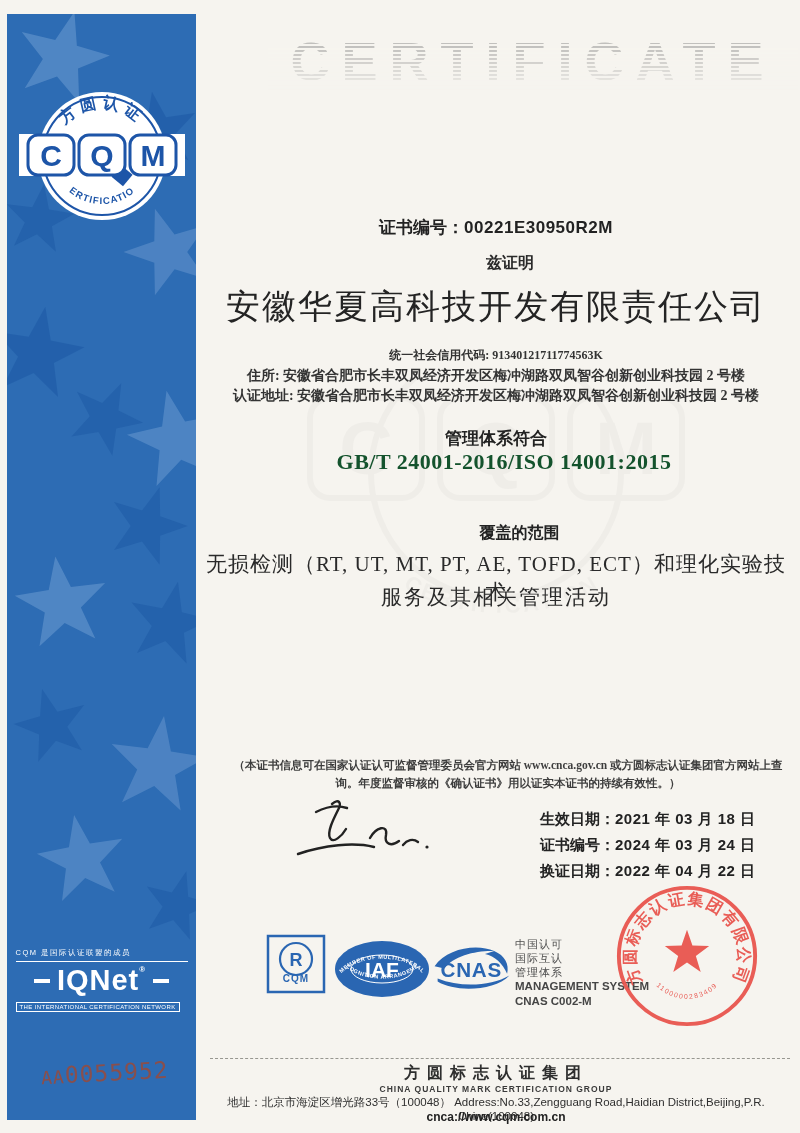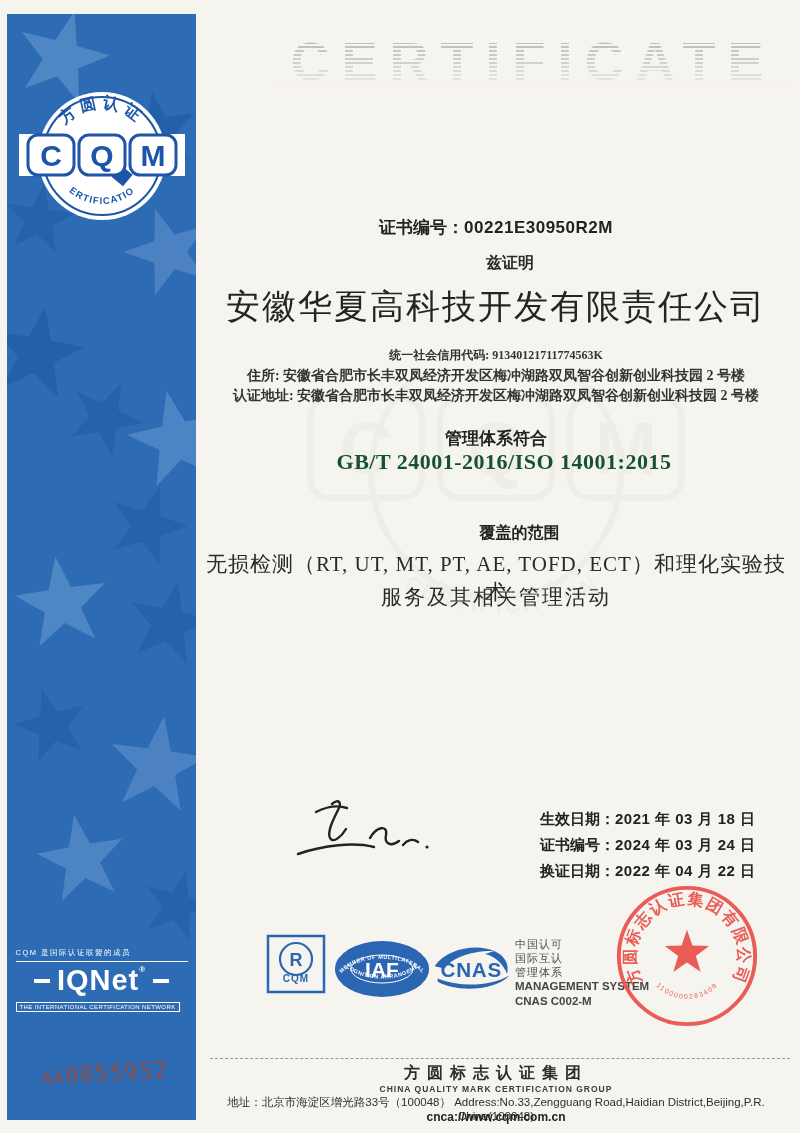--- a/index.html
+++ b/index.html
@@ -197,20 +197,21 @@
     <span>认证地址: </span><span>安徽省合肥市长丰双凤经济开发区梅冲湖路双凤智谷创新创业科技园 2 号楼</span>
   </div>
 
   <div class="abs std-head hei">管理体系符合</div>
   <div class="abs std-val kai">GB/T 24001-2016/ISO 14001:2015</div>
 
   <div class="abs scope-head hei">覆盖的范围</div>
   <div class="abs scope1 kai">无损检测（RT, UT, MT, PT, AE, TOFD, ECT）和理化实验技术</div>
   <div class="abs scope2 kai">服务及其相关管理活动</div>
 
+  <div class="abs note kai">（本证书信息可在国家认证认可监督管理委员会官方网站 www.cnca.gov.cn 或方圆标志认证集团官方网站上查询。年度监督审核的《确认证书》用以证实本证书的持续有效性。）</div>
 
   <svg class="signature" width="150" height="85" viewBox="0 0 150 85">
     <g stroke="#222" stroke-width="2.4" fill="none" stroke-linecap="round">
       <path d="M38,8 C45,2 48,7 44,14 C39,24 33,36 36,42 C39,48 48,40 52,33"></path>
       <path d="M22,16 C32,11 44,9 53,12"></path>
       <path d="M4,58 C30,49 60,46 80,51"></path>
       <path d="M76,42 C82,31 94,28 92,39 C90,48 97,51 105,45"></path>
       <path d="M109,49 C113,44 119,42 124,46"></path>
       <circle cx="133" cy="51" r="1.6" fill="#222" stroke="none"></circle>
     </g>

